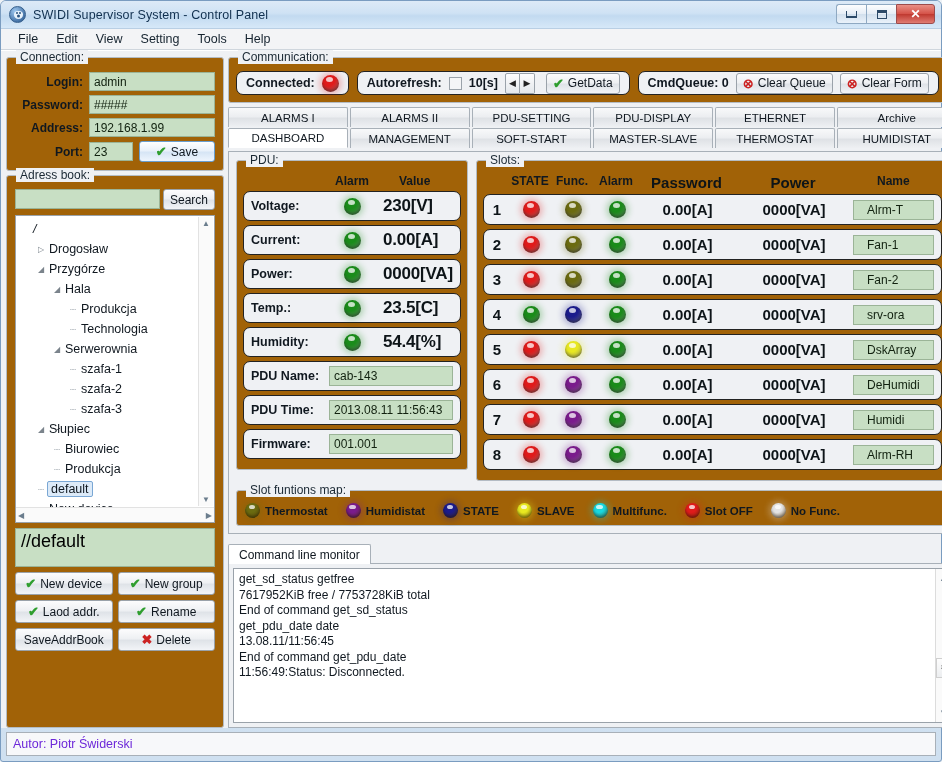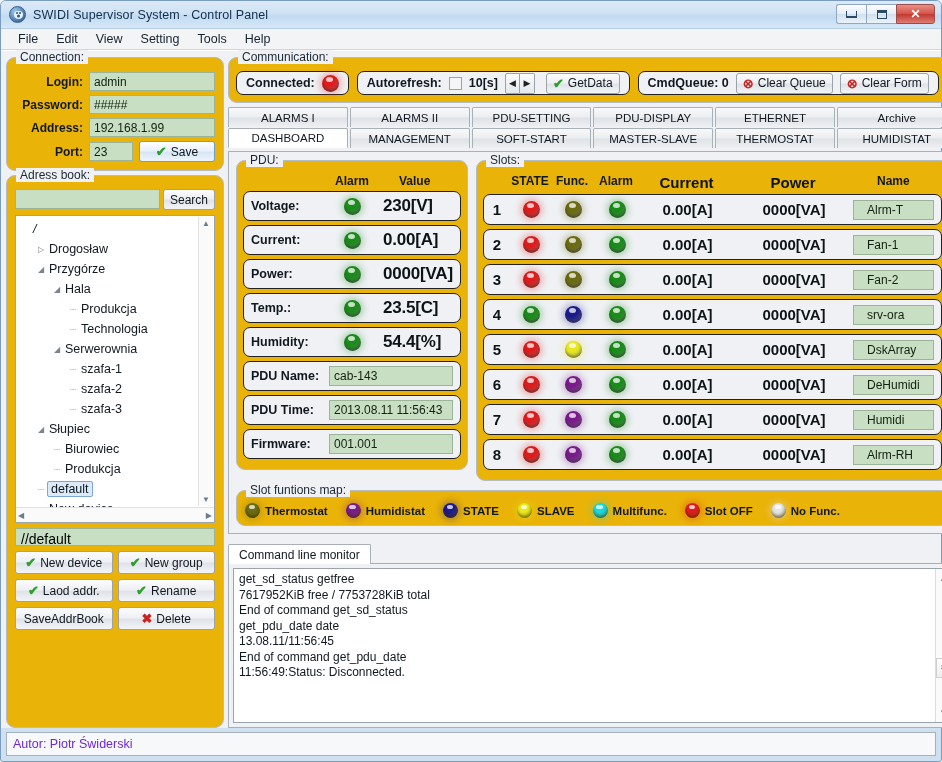--- a/index.html
+++ b/index.html
@@ -73,21 +73,21 @@
   
   .client {
     flex:1 1 auto; display:flex; padding:6px 5px 0 5px; gap:4px;
     background:#eff1f4;
     border-top:1px solid #fff;
   }
   .leftcol { width:218px; flex:0 0 218px; display:flex; flex-direction:column; gap:4px;}
   .rightcol { flex:1 1 auto; display:flex; flex-direction:column; gap:4px; }
 
   
-  .gb { position:relative; border:1px solid #b4bcc4; border-radius:9px; background:#eab308; }
+  .gb { position:relative; border:1px solid #b4bcc4; border-radius:3px; background:#a16207; }
   .gb > .gb-title {
     position:absolute; top:-8px; left:9px; background:#eff1f4; padding:0 4px;
     font-size:12px; color:#1a2833;
   }
   .gb-body{ padding:14px 8px 8px 8px; }
 
   
   .frow{ display:flex; align-items:center; margin-bottom:4px; }
   .flabel{ width:74px; text-align:right; padding-right:6px; font-weight:bold; font-size:12px; color:#101820;}
   .fin{
@@ -126,21 +126,21 @@
     position:absolute; right:1px; top:1px; width:15px; bottom:16px;
     background:#fafafa; border-left:1px solid #e2e2e2;
     display:flex; flex-direction:column; justify-content:space-between; align-items:center;
   }
   .vscroll .ar{ font-size:8px; color:#6b7d8d; padding:2px 0;}
   .hscroll{
     flex:0 0 15px; height:15px; background:#fafafa; border-top:1px solid #e2e2e2;
     display:flex; justify-content:space-between; align-items:center; padding:0 2px;
   }
   .hscroll .ar{ font-size:8px; color:#6b7d8d;}
-  .pathbar{ height:18px; background:#c8dfc4; border:1px solid #9bb497; padding:2px 5px; font-size:14px; margin:5px 0 5px 0;}
+  .pathbar{ height:39px; background:#c8dfc4; border:1px solid #9bb497; padding:2px 5px; font-size:18px; margin:5px 0 5px 0;}
   .btngrid{ display:grid; grid-template-columns:1fr 1fr; gap:5px;}
   .btngrid .btn{ height:23px;}
 
   
   .commrow{ display:flex; gap:8px; align-items:center;}
   .pill{
     border:1px solid #222; border-radius:7px; background:#eff1f4;
     display:flex; align-items:center; gap:7px; padding:4px 9px; height:24px;
   }
   .pill b{ font-size:12.5px; color:#101820;}
@@ -576,21 +576,21 @@
           </div>
 
           <div class="gb slots">
             <div class="gb-title">Slots:</div>
             <div class="gb-body" style="padding:13px 6px 6px 6px;">
               <div class="slothdr">
                 <div class="c-idx"></div>
                 <div class="c-state">STATE</div>
                 <div class="c-func">Func.</div>
                 <div class="c-alarm">Alarm</div>
-                <div class="c-cur">Current</div>
+                <div class="c-cur">Password</div>
                 <div class="c-pow">Power</div>
                 <div class="c-name" style="text-align:center;">Name</div>
               </div>
               <div id="slot-rows">
                   <div class="srow">
                     <div class="c-idx">1</div>
                     <div class="c-state">
                       <span class="led" style="width:17px;height:17px;flex:0 0 17px;border-radius:50%;background:radial-gradient(circle at 38% 28%, #e01b1b 0%, #e01b1b 38%, rgba(0,0,0,0.45) 130%);box-shadow:0 0 6px 2.5px rgba(224,27,27,0.3), inset 0 -2px 3px rgba(0,0,0,0.35);"></span>
                     </div>
                     <div class="c-func">

